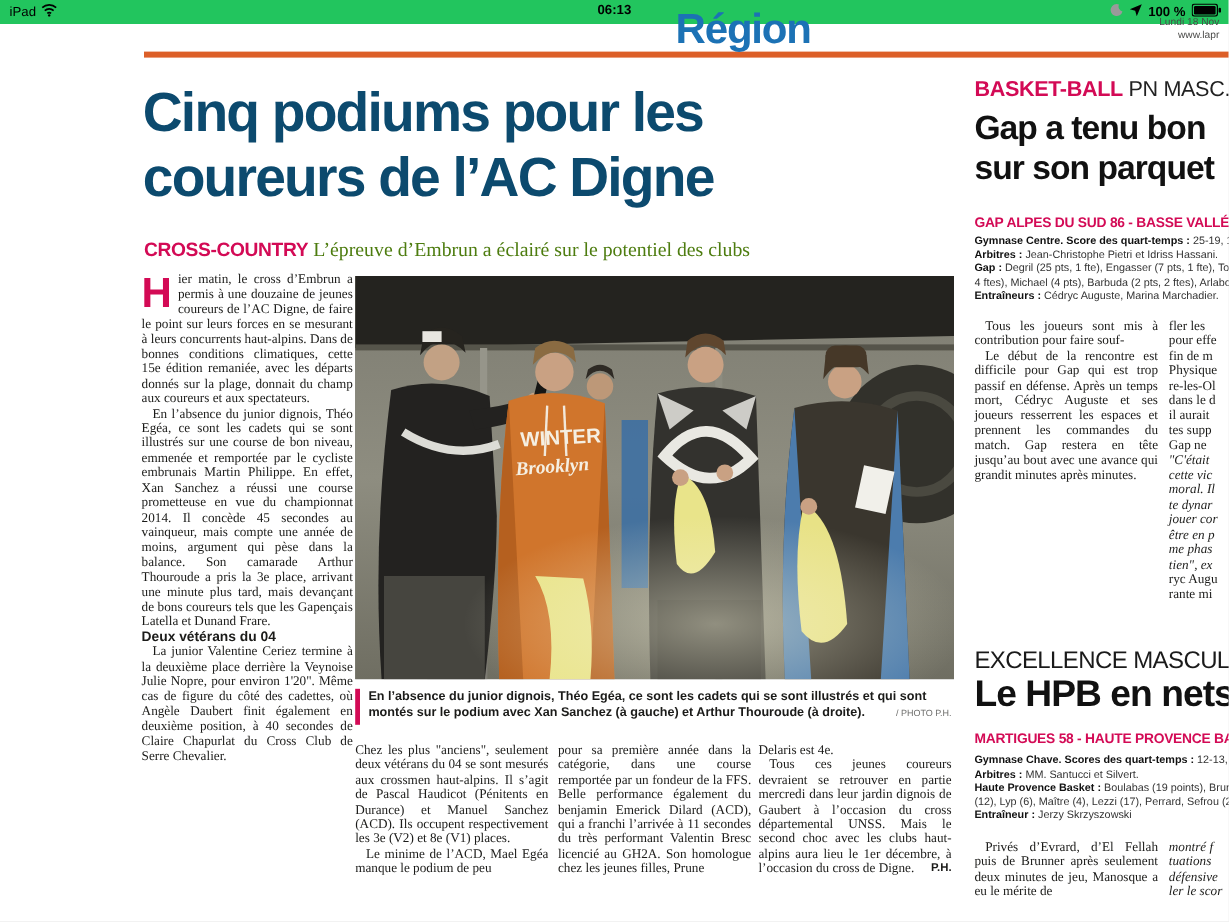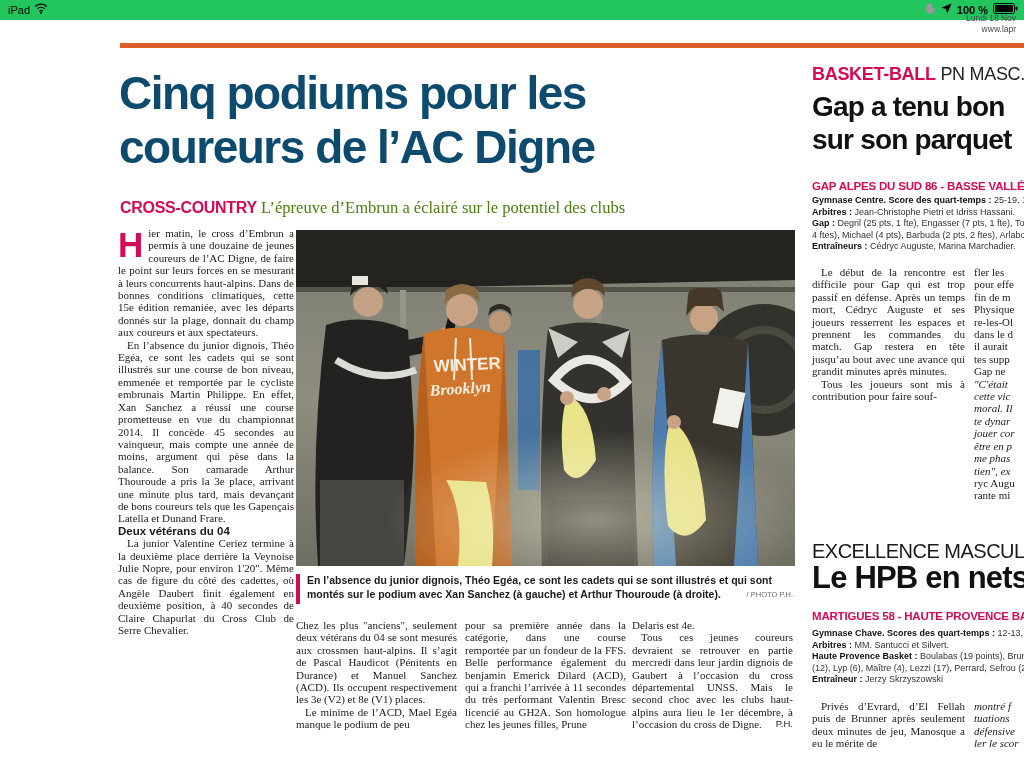--- a/index.html
+++ b/index.html
@@ -49,21 +49,21 @@
   .cap-bar { position:absolute; left:0; top:1px; width:4px; height:30px; background:#d30a55; }
   .cap-text { margin-left:11px; font-size:10.5px; line-height:14px; font-weight:bold; color:#1b1b19;
               text-align:left; width:474px; }
   .cap-credit { position:absolute; right:2px; top:17px; font-size:7.5px; color:#6d6d6b; font-weight:normal; }
 
   .low-col { position:absolute; top:619px; height:149px; overflow:hidden; }
   .low2 { left:296px; width:161px; }
   .low3 { left:465px; width:161px; }
   .low4 { left:632px; width:161px; }
   .byline-row { text-align:right; margin-top:-12.4px; font-family:"Liberation Sans", sans-serif;
-                font-weight:normal; font-size:9.5px; }
+                font-weight:bold; font-size:9.5px; }
 
   
   .bb-sec { position:absolute; left:812px; top:64px; width:260px; white-space:nowrap; }
   .bb-label { color:#d30a55; font-weight:bold; font-size:18px; letter-spacing:-0.3px; }
   .bb-cat { color:#222; font-size:18px; letter-spacing:-0.3px; }
   .bb-headline { position:absolute; left:812px; top:90px; width:230px; font-size:28px; line-height:33px;
                  font-weight:bold; color:#111; letter-spacing:-0.8px; }
   .match-line { position:absolute; left:812px; width:260px; color:#d30a55; font-weight:bold;
                 font-size:11.5px; white-space:nowrap; letter-spacing:-0.2px; }
   .bb-match { top:180px; }
@@ -98,20 +98,21 @@
         <svg width="14" height="11" viewBox="0 0 14 11">
             <g fill="none" stroke="#000" stroke-width="1.4">
           <path d="M1.2 3.4 A8.5 8.5 0 0 1 12.8 3.4"></path>
           <path d="M3.3 5.8 A5.5 5.5 0 0 1 10.7 5.8"></path>
           <path d="M5.4 8.1 A2.6 2.6 0 0 1 8.6 8.1"></path>
             </g>
           <circle cx="7" cy="9.9" r="1" fill="#000"></circle>
           </svg>
       </span>
     </div>
+    <div class="sb-center">06:13</div>
     <div class="sb-right">
       <span class="icon">
         <svg width="11" height="11" viewBox="0 0 11 11">
             <path d="M7.5 0.8 A5 5 0 1 0 10.4 6.6 A4.2 4.2 0 0 1 7.5 0.8 Z" fill="#9a9a9a"></path>
           </svg>
       </span>
       <span class="icon">
         <svg width="11" height="11" viewBox="0 0 11 11">
             <path d="M10.5 0.5 L0.5 4.7 L5 6 L6.3 10.5 Z" fill="#000"></path>
           </svg>
@@ -120,20 +121,21 @@
       <span class="icon">
         <svg width="25" height="11" viewBox="0 0 25 11">
             <rect x="0.5" y="0.5" width="21" height="10" rx="2" fill="none" stroke="#000"></rect>
             <rect x="2" y="2" width="18" height="7" rx="1" fill="#000"></rect>
             <rect x="22.5" y="3.5" width="2" height="4" rx="1" fill="#000"></rect>
           </svg>
       </span>
     </div>
   </div>
 
+  <div class="section-title">Région</div>
   <div class="orange-rule"></div>
   <div class="mast-corner">
     <div>Lundi 18 Nov</div>
     <div>www.lapr</div>
   </div>
 
   <div>
     <div class="headline-main">Cinq podiums pour les coureurs de l’AC Digne</div>
     <div class="kicker">
       <span class="klabel">CROSS-COUNTRY</span><span class="ktext"> L’épreuve d’Embrun a éclairé sur le potentiel des clubs</span>
@@ -255,22 +257,22 @@
     <div class="bb-headline">Gap a tenu bon sur son parquet</div>
     <div class="match-line bb-match">GAP ALPES DU SUD 86 - BASSE VALLÉE</div>
     <div class="details bb-details">
       <div class="detail-line"><span class="dl">Gymnase Centre. Score des quart-temps : </span><span>25-19, 19-17,</span></div>
       <div class="detail-line"><span class="dl">Arbitres : </span><span>Jean-Christophe Pietri et Idriss Hassani.</span></div>
       <div class="detail-line"><span class="dl">Gap : </span><span>Degril (25 pts, 1 fte), Engasser (7 pts, 1 fte), Tourillo</span></div>
       <div class="detail-line"><span class="dl"></span><span>4 ftes), Michael (4 pts), Barbuda (2 pts, 2 ftes), Arlabosse (</span></div>
       <div class="detail-line"><span class="dl">Entraîneurs : </span><span>Cédryc Auguste, Marina Marchadier.</span></div>
     </div>
     <div class="bb-body1 serif">
+      <div class="para indent">Tous les joueurs sont mis à contribution pour faire souf-</div>
       <div class="para indent">Le début de la rencontre est difficile pour Gap qui est trop passif en défense. Après un temps mort, Cédryc Auguste et ses joueurs resserrent les espaces et prennent les commandes du match. Gap restera en tête jusqu’au bout avec une avance qui grandit minutes après minutes.</div>
-      <div class="para indent">Tous les joueurs sont mis à contribution pour faire souf-</div>
     </div>
     <div class="bb-body2 serif">
       <div class="para frag">fler les
 pour effe
 fin de m
 Physique
 re-les-Ol
 dans le d
 il aurait
 tes supp

